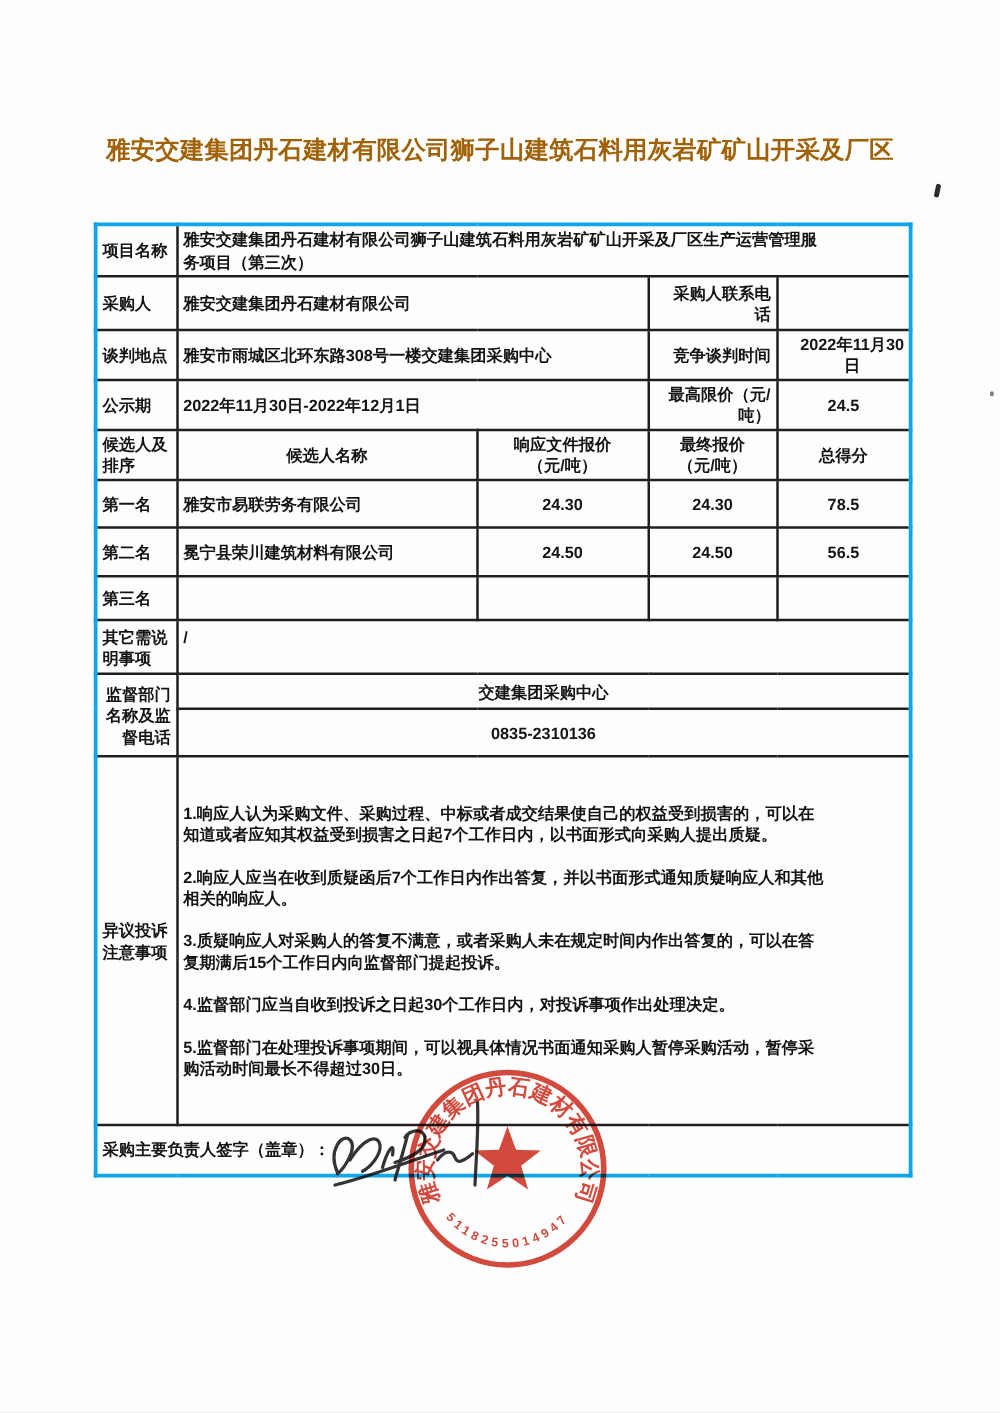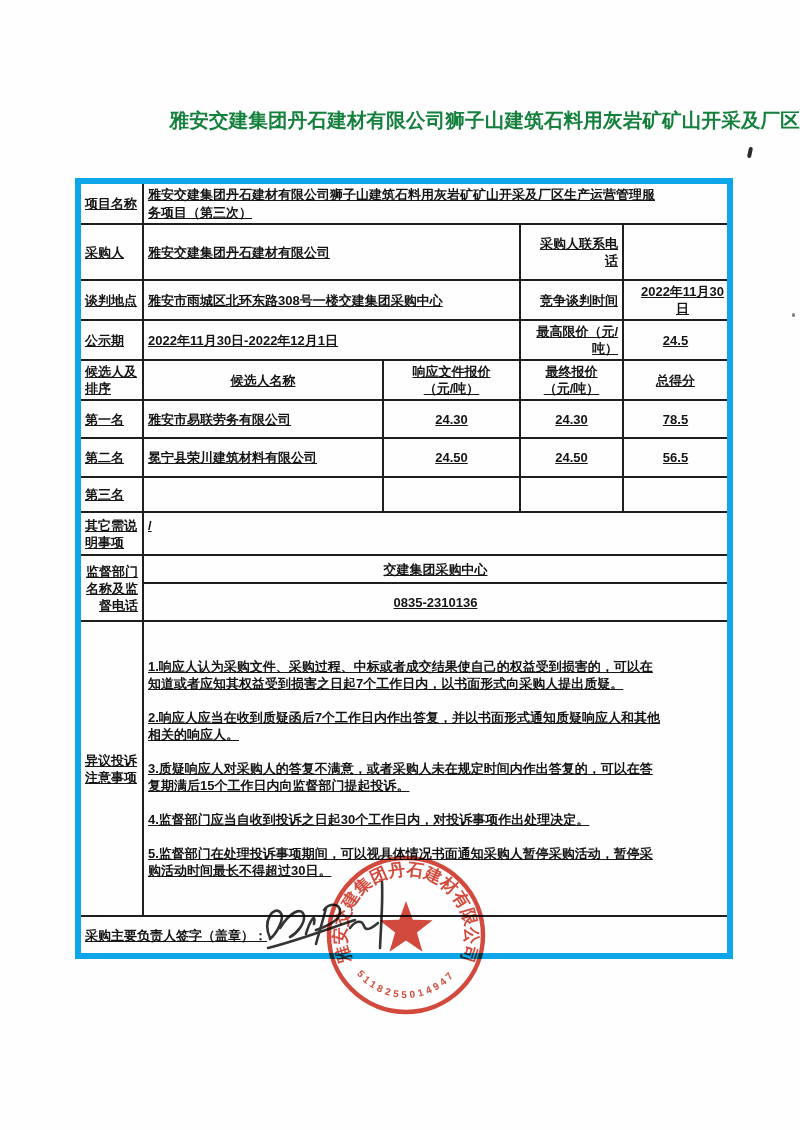--- a/index.html
+++ b/index.html
@@ -3,28 +3,27 @@
 <meta charset="utf-8">
 <style>
   html,body{margin:0;padding:0;background:#e8e8e8;}
   .page{
     position:relative;width:800px;height:1130px;background:#fefefe;
     font-family:"Liberation Sans","DejaVu Sans",sans-serif;
     color:#161616;overflow:hidden;margin:0 auto;
   }
   .doc-title{
     position:absolute;top:107px;left:0;width:100%;
-    text-align:right;font-size:19.5px;line-height:27px;font-weight:900;
-    color:#15803d;letter-spacing:0.2px;
+    text-align:center;font-size:19.5px;line-height:27px;font-weight:900;
+    color:#a16207;letter-spacing:0.2px;
   }
   table.results{
     position:absolute;left:75px;top:178px;width:652px;
     border-collapse:collapse;table-layout:fixed;
-    border:6px solid #0ea5e9;
-    text-decoration:underline;
+    border:3px solid #0ea5e9;
   }
   table.results td{
     border:2px solid #1f1f1f;
     font-weight:700;font-size:13px;line-height:17px;color:#141414;
     padding:2px 4px;vertical-align:middle;white-space:pre-line;
     overflow:hidden;
   }
   td.lbl{text-align:left;padding-left:3px;}
   td.lbl-c{text-align:right;padding-left:2px;padding-right:2px;}
   td.ctr{text-align:center;}
@@ -63,21 +62,21 @@
         <col style="width:137px">
       <col style="width:103px">
         <col style="width:107px">
     </colgroup>
     <tbody>
       <tr style="height:40px">
         <td class="lbl">项目名称</td>
         <td class="val" colspan="4" style="line-height:17.5px">雅安交建集团丹石建材有限公司狮子山建筑石料用灰岩矿矿山开采及厂区生产运营管理服
 务项目（第三次）</td>
       </tr>
-      <tr style="height:56px">
+      <tr style="height:43px">
         <td class="lbl">采购人</td>
         <td class="val" colspan="2">雅安交建集团丹石建材有限公司</td>
         <td class="lbl-c">采购人联系电
 话</td>
         <td class="ctr"></td>
       </tr>
       <tr style="height:36px">
         <td class="lbl">谈判地点</td>
         <td class="val" colspan="2">雅安市雨城区北环东路308号一楼交建集团采购中心</td>
         <td class="lbl-c">竞争谈判时间</td>

